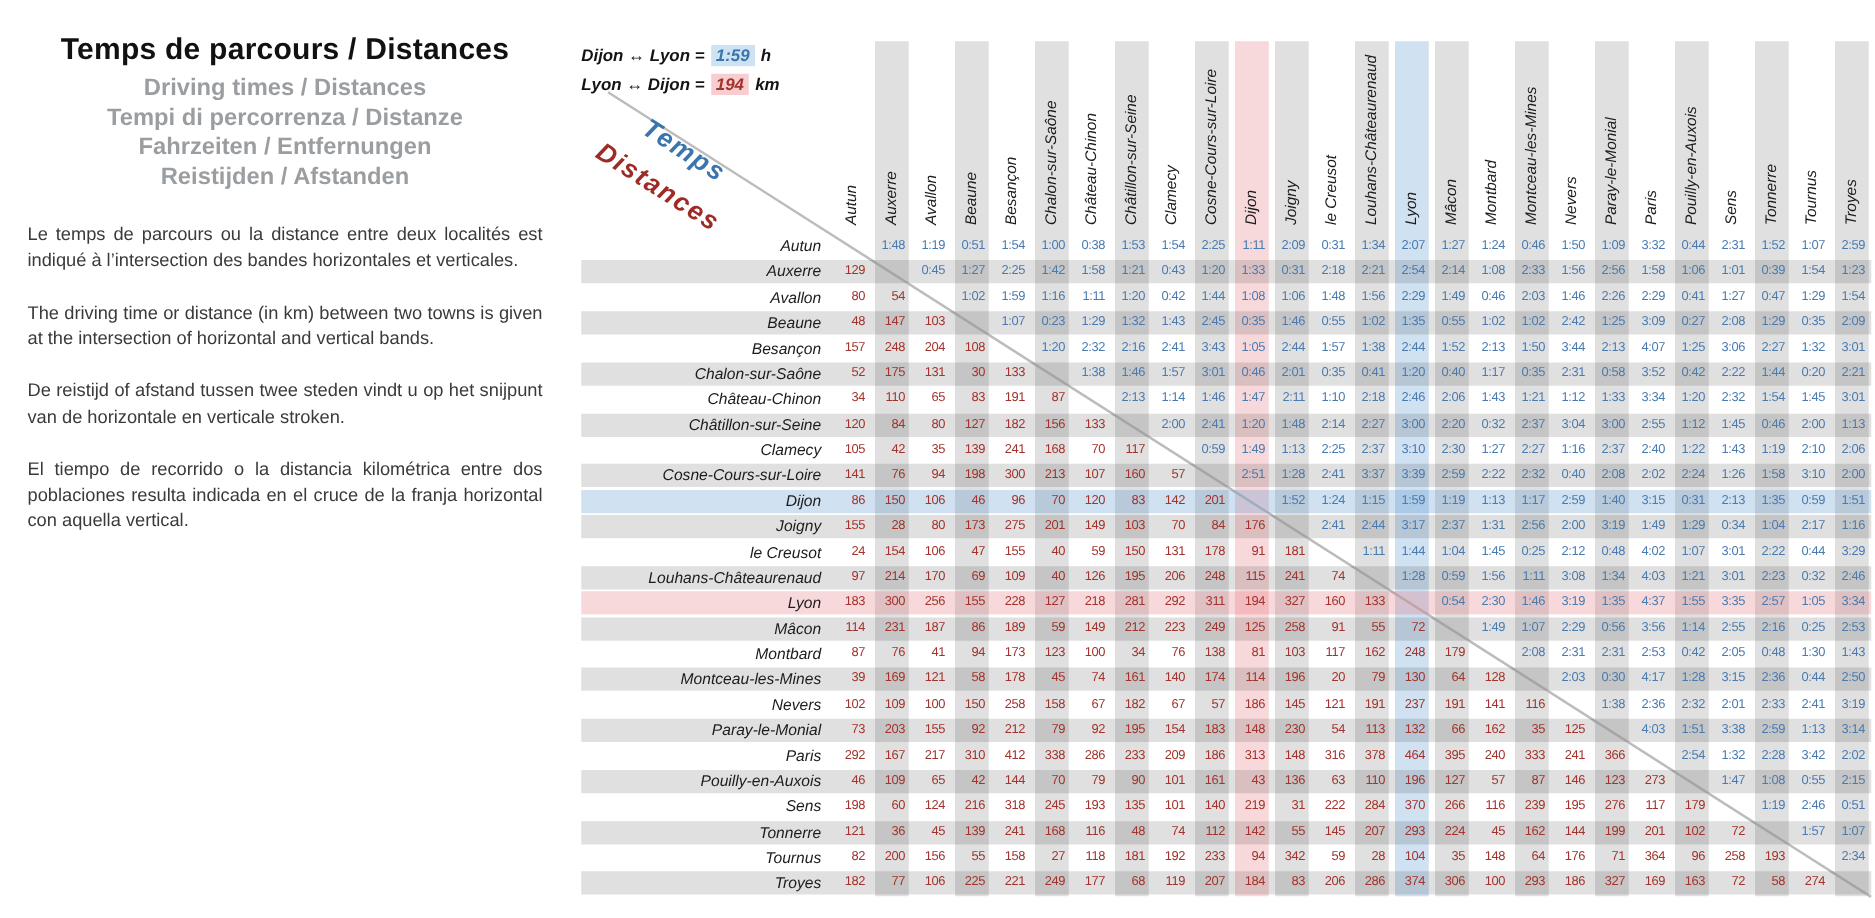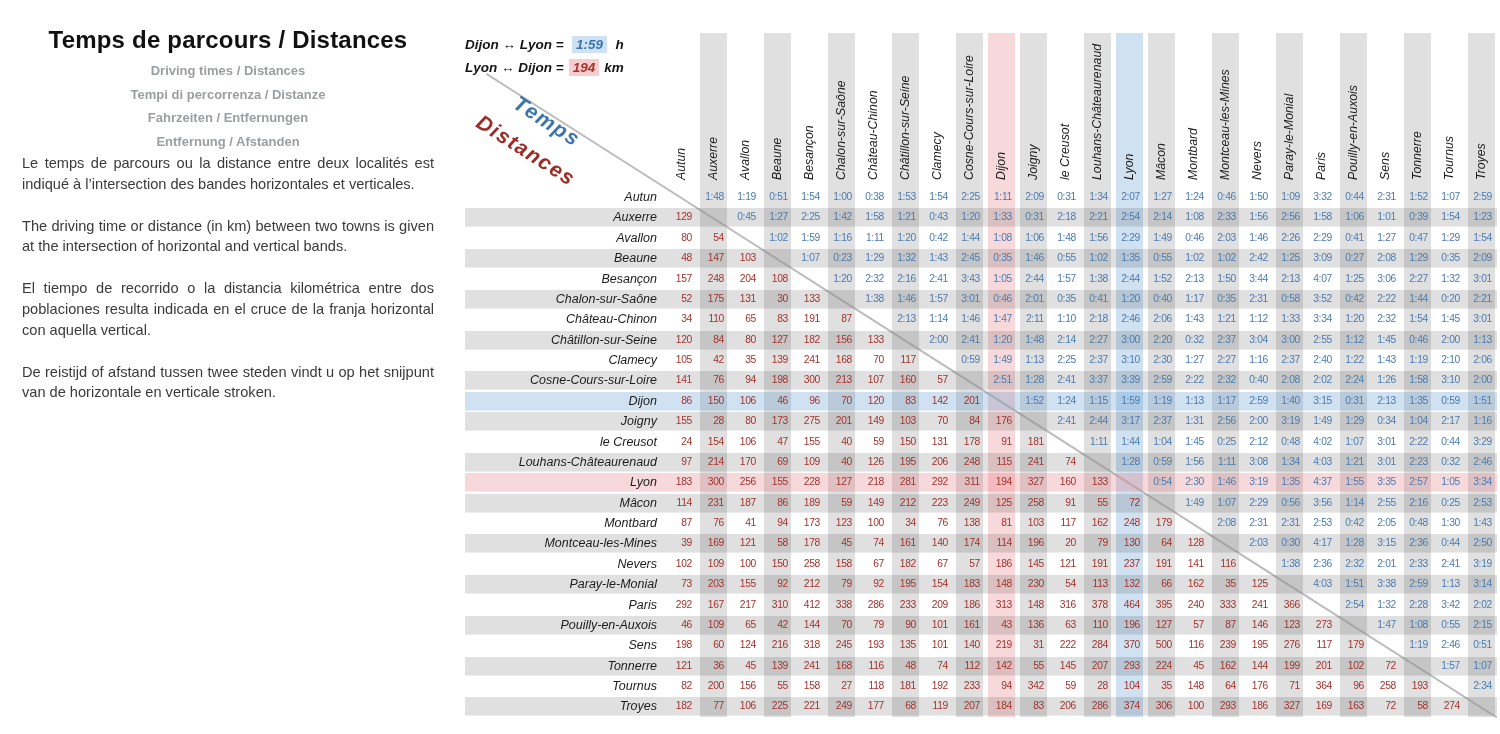--- a/index.html
+++ b/index.html
@@ -2,22 +2,22 @@
 <html><head>
 <meta charset="utf-8">
 <style>
   html,body{margin:0;padding:0;}
   body{font-family:"Liberation Sans", sans-serif;background:#ffffff;}
   .page{position:relative;width:1500px;height:734px;background:#fff;overflow:hidden;}
 
   
   .left{position:absolute;left:22px;top:26px;width:412px;}
   .left h1{margin:0 0 5px 0;font-size:24px;font-weight:bold;color:#111;text-align:center;letter-spacing:0.2px;}
-  .sub{text-align:center;font-weight:bold;font-size:13px;line-height:23.5px;color:#9b9ea1;}
-  .paras{}
+  .sub{text-align:center;font-weight:bold;font-size:19px;line-height:23.5px;color:#9b9ea1;}
+  .paras{margin-top:25px;}
   .para{margin:0 0 21px 0;font-size:14.6px;line-height:20.8px;color:#3a3a3a;text-align:justify;}
 
   
   #grid{position:absolute;left:465px;top:33px;width:1032px;height:684px;}
   #colbands{position:absolute;left:0;top:0;width:1032px;height:684px;z-index:0;}
   .colband{position:absolute;top:0;width:27px;height:684px;}
   #diag{position:absolute;left:22px;top:40px;width:1198px;height:2.4px;transform:rotate(32.5deg);transform-origin:0 0;z-index:1;}
   #colheaders{position:absolute;left:200px;top:0;height:154px;display:flex;z-index:2;}
   .colhdr{width:32px;height:154px;writing-mode:vertical-rl;transform:rotate(180deg);text-align:left;
           font-style:italic;font-size:12.3px;line-height:32px;padding-top:7px;box-sizing:border-box;
@@ -31,41 +31,41 @@
 
   
   .axis{position:absolute;transform:rotate(32.5deg);transform-origin:0 0;font-weight:bold;font-style:italic;
         font-size:21px;letter-spacing:1.5px;z-index:3;white-space:nowrap;}
   #temps{left:57px;top:58px;color:#3a76ad;}
   #dists{left:20px;top:77px;color:#9e2b25;}
 
   
   #legend{position:absolute;left:0px;top:3px;z-index:3;}
   .lg{display:inline-flex;align-items:center;gap:5px;font-size:13.5px;font-weight:bold;font-style:italic;color:#141414;margin-bottom:6px;}
-  #legend .lg{display:flex;justify-content:space-between;}
+  #legend .lg{display:flex;}
   .hv{padding:1px 4px;}
   .hv.time{background:#cfe2f4;color:#3a76ad;}
   .hv.dist{background:#f8cdd0;color:#a3332c;}
 </style>
 </head>
 <body>
 
 <div class="page">
 
   <div class="left">
     <h1>Temps de parcours / Distances</h1>
     <div class="sub">Driving times / Distances</div>
     <div class="sub">Tempi di percorrenza / Distanze</div>
     <div class="sub">Fahrzeiten / Entfernungen</div>
-    <div class="sub">Entfernung / Afstanden</div>
+    <div class="sub">Reistijden / Afstanden</div>
     <div class="paras">
       <p class="para">Le temps de parcours ou la distance entre deux localités est indiqué à l’intersection des bandes horizontales et verticales.</p>
       <p class="para">The driving time or distance (in km) between two towns is given at the intersection of horizontal and vertical bands.</p>
+      <p class="para">De reistijd of afstand tussen twee steden vindt u op het snijpunt van de horizontale en verticale stroken.</p>
       <p class="para">El tiempo de recorrido o la distancia kilométrica entre dos poblaciones resulta indicada en el cruce de la franja horizontal con aquella vertical.</p>
-      <p class="para">De reistijd of afstand tussen twee steden vindt u op het snijpunt van de horizontale en verticale stroken.</p>
     </div>
   </div>
 
   <div id="grid">
     <div id="colbands">
         <div class="colband" style="left: 234.5px; background: rgba(0, 0, 0, 0.12);"></div>
         <div class="colband" style="left: 298.5px; background: rgba(0, 0, 0, 0.12);"></div>
         <div class="colband" style="left: 362.5px; background: rgba(0, 0, 0, 0.12);"></div>
         <div class="colband" style="left: 426.5px; background: rgba(0, 0, 0, 0.12);"></div>
         <div class="colband" style="left: 490.5px; background: rgba(0, 0, 0, 0.12);"></div>
@@ -758,21 +758,21 @@
           <div class="cell dv">245</div>
           <div class="cell dv">193</div>
           <div class="cell dv">135</div>
           <div class="cell dv">101</div>
           <div class="cell dv">140</div>
           <div class="cell dv">219</div>
           <div class="cell dv">31</div>
           <div class="cell dv">222</div>
           <div class="cell dv">284</div>
           <div class="cell dv">370</div>
-          <div class="cell dv">500</div>
+          <div class="cell dv">266</div>
           <div class="cell dv">116</div>
           <div class="cell dv">239</div>
           <div class="cell dv">195</div>
           <div class="cell dv">276</div>
           <div class="cell dv">117</div>
           <div class="cell dv">179</div>
           <div class="cell dv"></div>
           <div class="cell tv">1:19</div>
           <div class="cell tv">2:46</div>
           <div class="cell tv">0:51</div>

